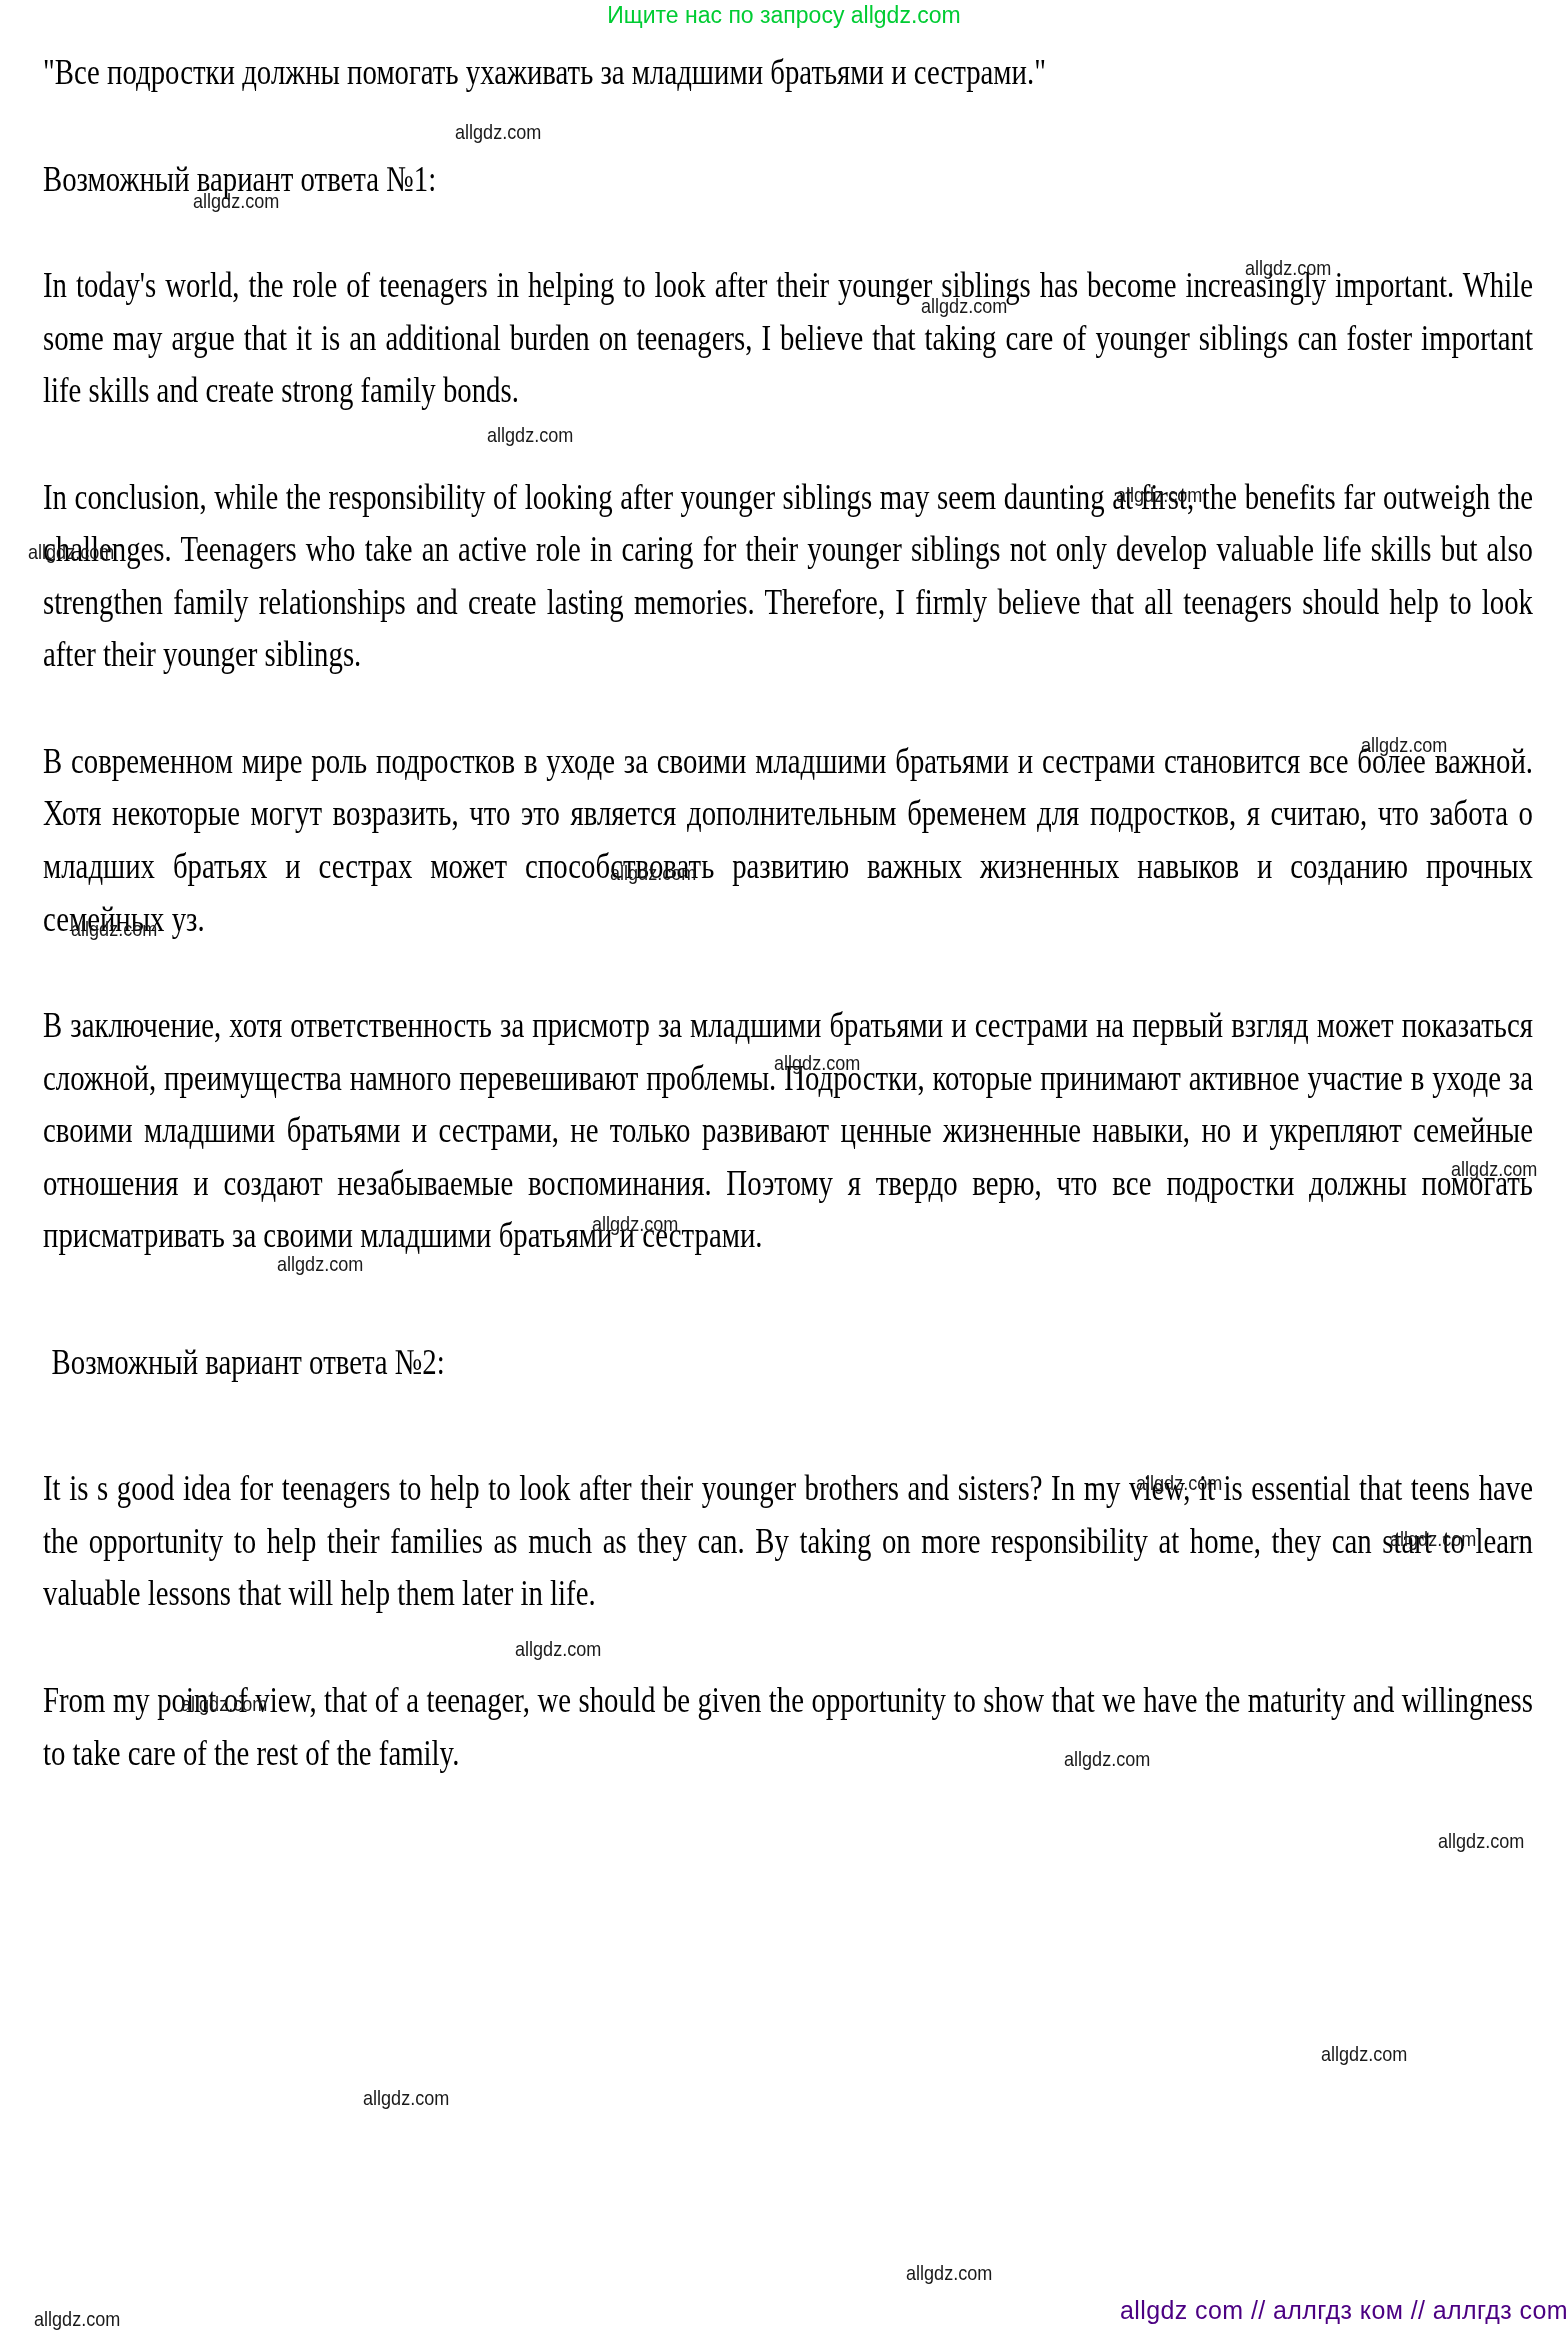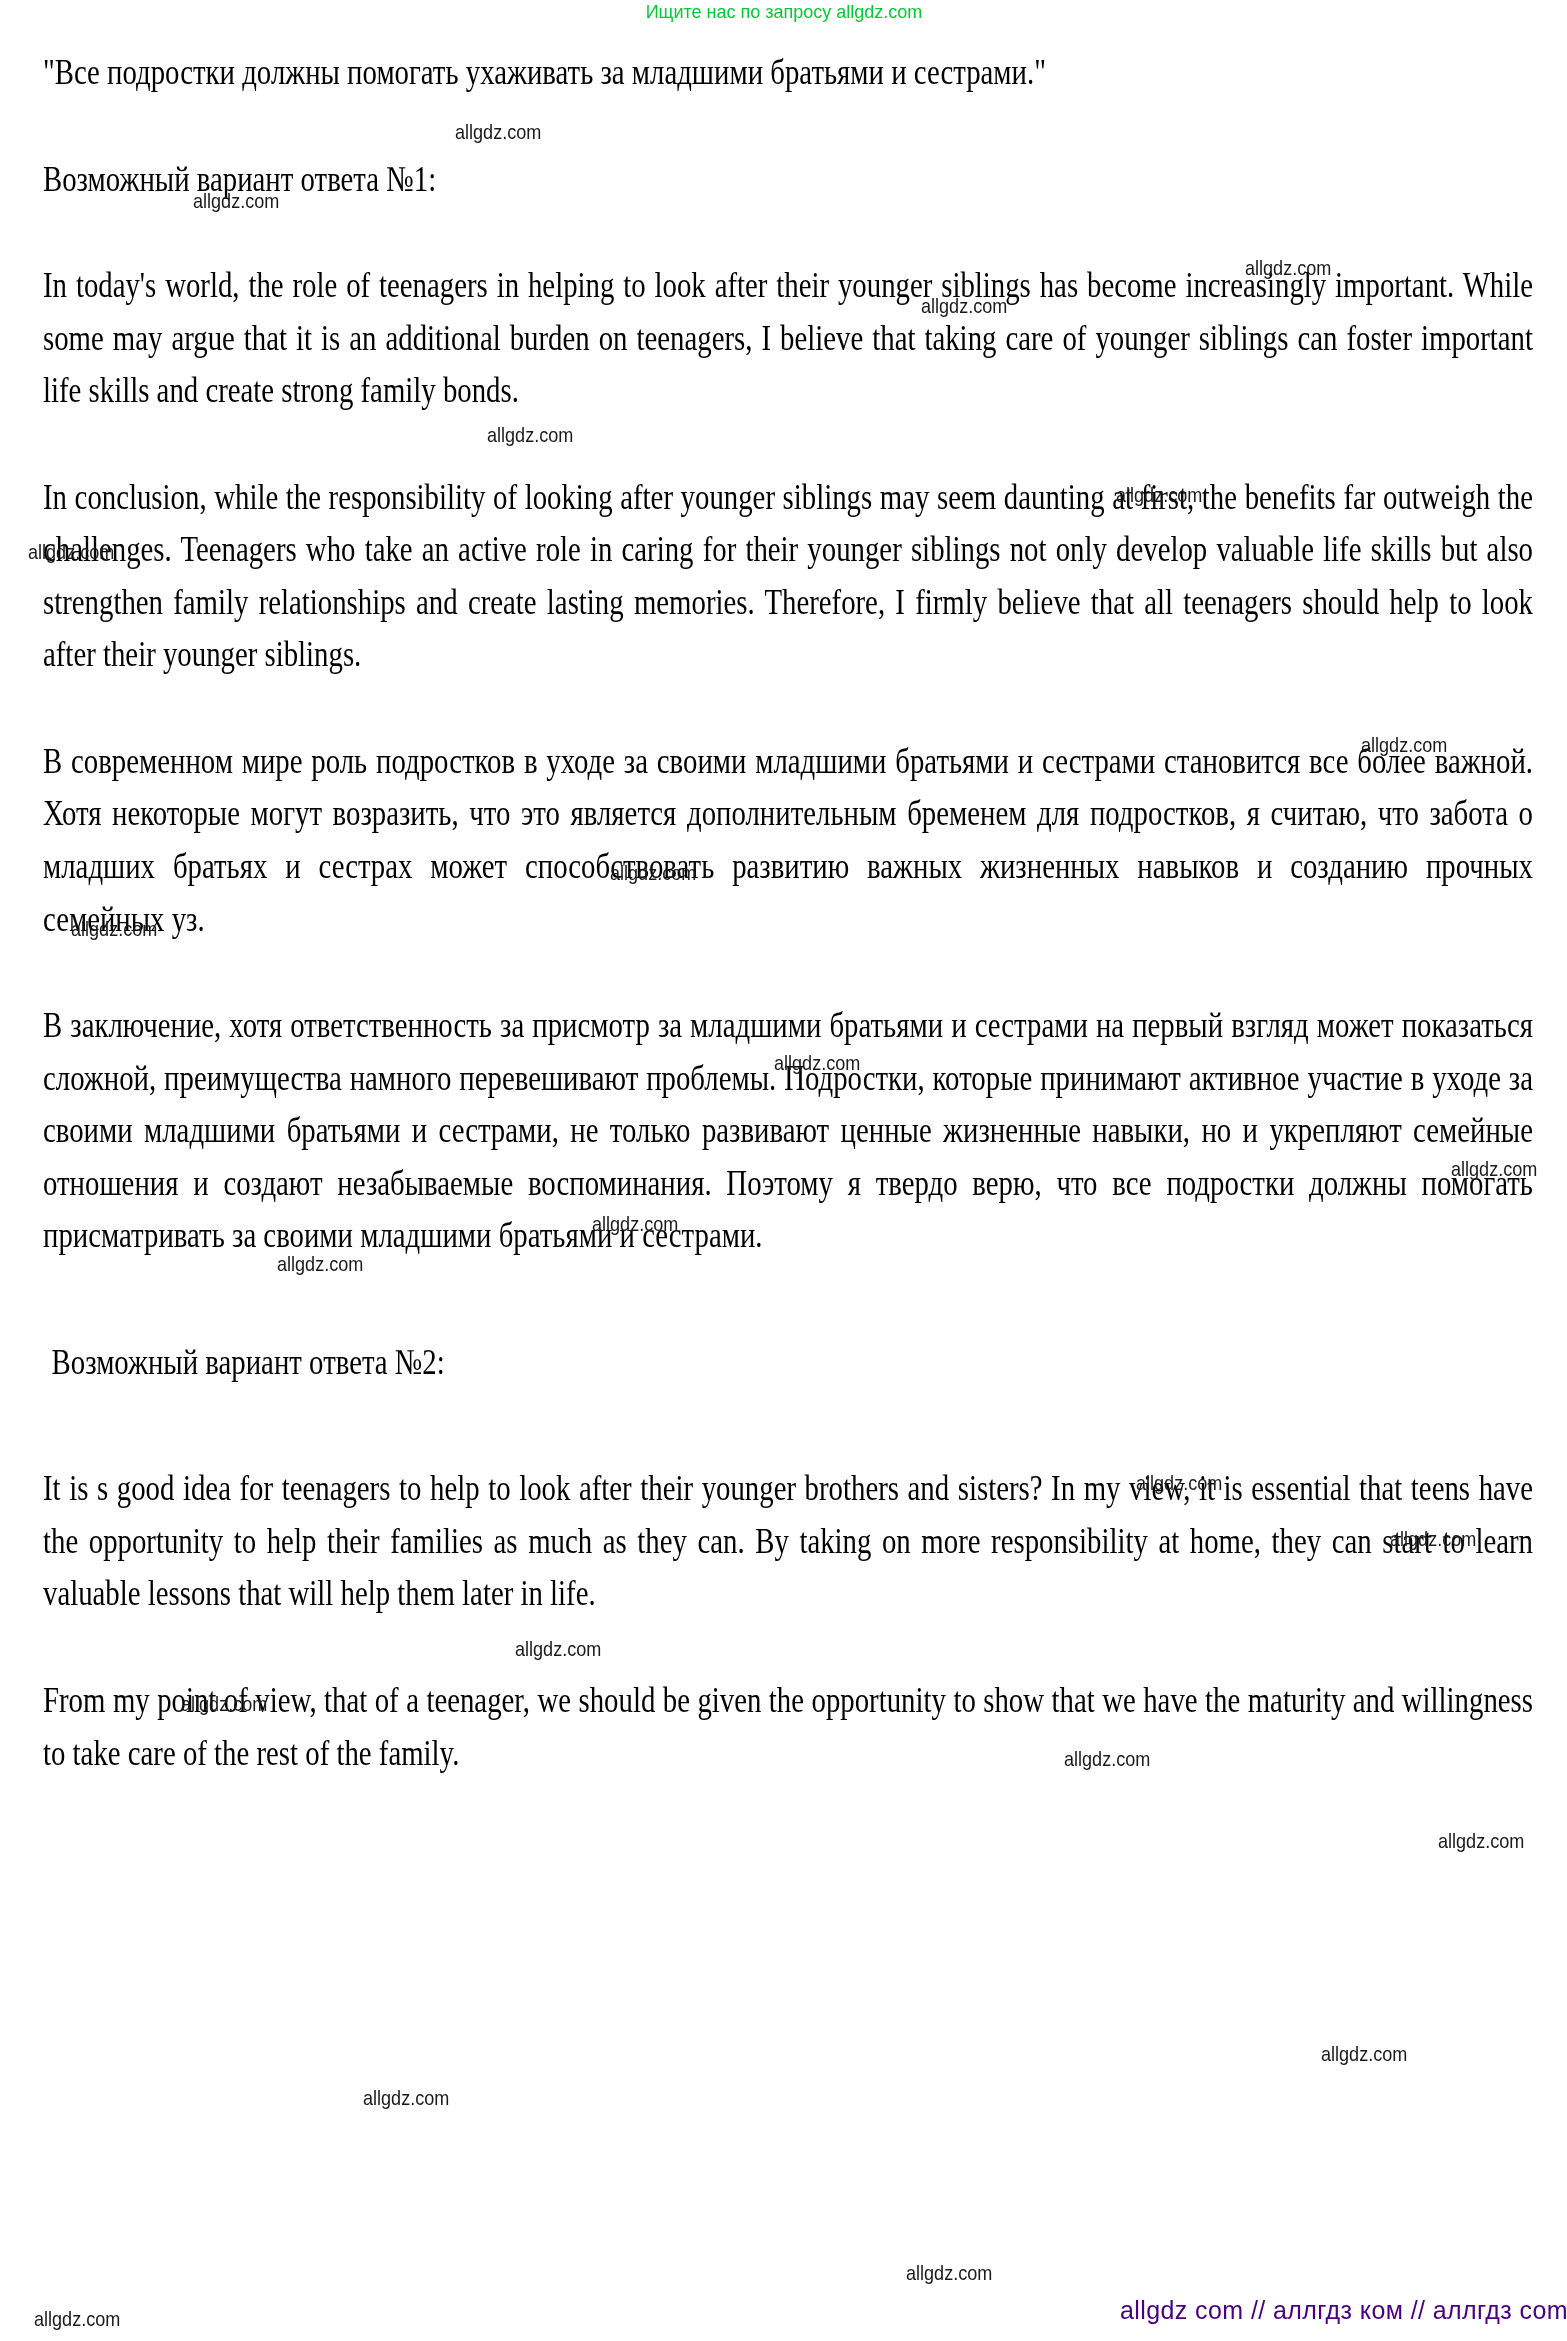--- a/index.html
+++ b/index.html
@@ -22,21 +22,21 @@
   }
 
   
   .site-banner {
     position: absolute;
     top: 1.5px;
     left: 0;
     width: 100%;
     text-align: center;
     font-family: "Liberation Sans", "DejaVu Sans", sans-serif;
-    font-size: 18px;
+    font-size: 23px;
     font-weight: 400;
     color: #00CC33;
     letter-spacing: 0px;
     white-space: nowrap;
   }
 
   
   .content {
     position: absolute;
     left: 43px;

